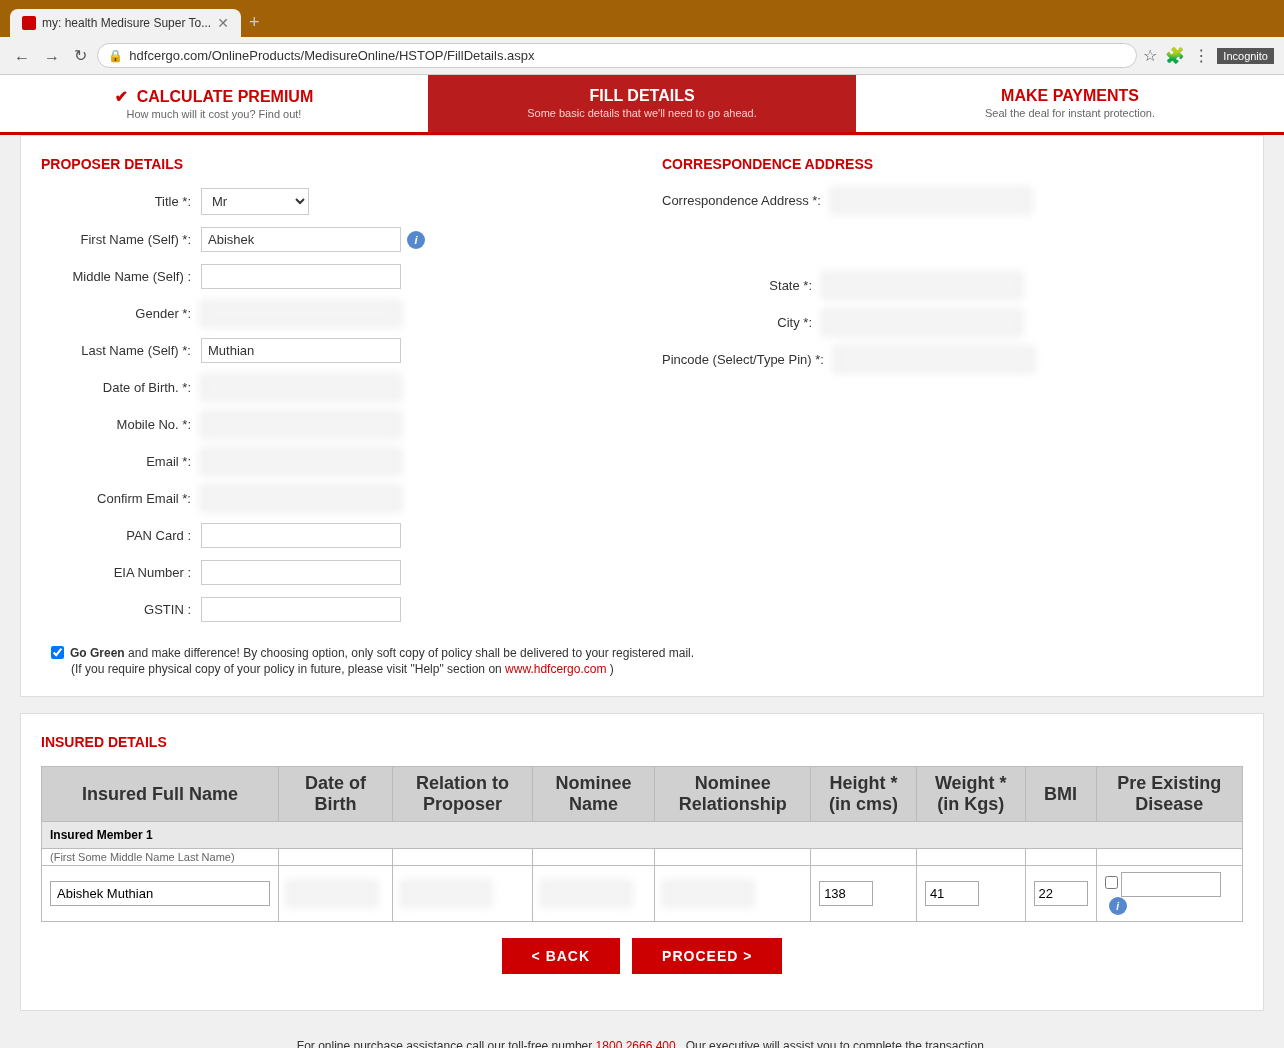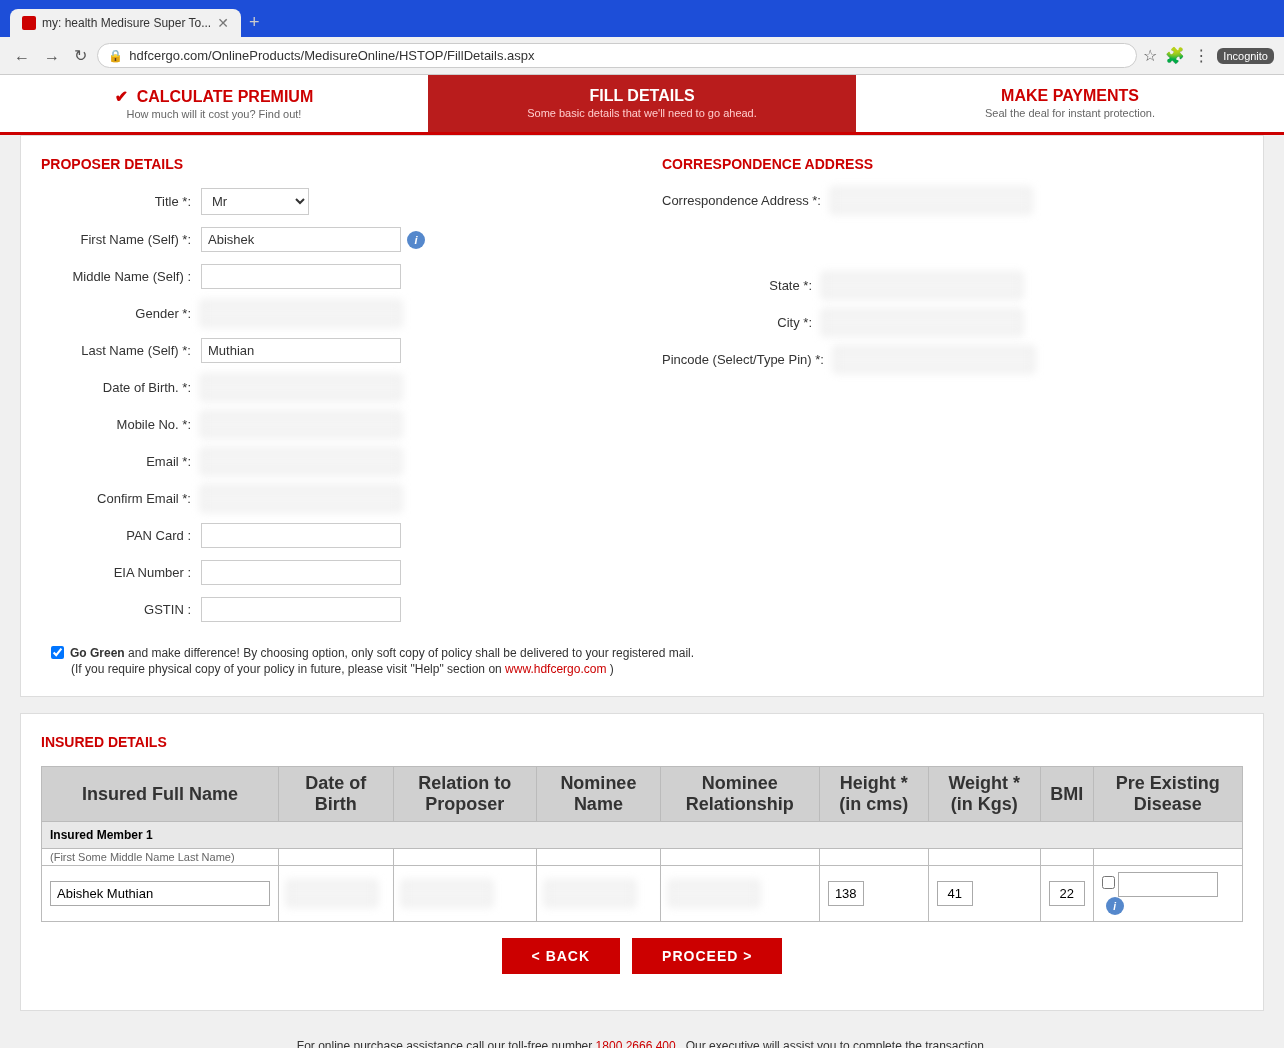--- a/index.html
+++ b/index.html
@@ -1,19 +1,19 @@
 <!DOCTYPE html>
 <html><head>
   <meta charset="utf-8">
   <style>
     * { box-sizing: border-box; margin: 0; padding: 0; }
     body { font-family: Arial, sans-serif; font-size: 13px; background: #e8e8e8; }
 
     
-    .browser-chrome { background: #1d4ed8; padding: 8px 10px 0; }
+    .browser-chrome { background: #a16207; padding: 8px 10px 0; }
     .browser-tabs { display: flex; align-items: flex-end; margin-bottom: 0; }
     .browser-tab {
       background: #f1f1f1; border-radius: 8px 8px 0 0; padding: 6px 12px;
       font-size: 12px; color: #333; display: flex; align-items: center; gap: 6px;
       min-width: 200px; max-width: 240px;
     }
     .tab-favicon { width: 14px; height: 14px; background: #c00; border-radius: 2px; flex-shrink: 0; }
     .tab-title { white-space: nowrap; overflow: hidden; text-overflow: ellipsis; flex: 1; }
     .tab-close { color: #777; font-size: 14px; cursor: pointer; }
     .tab-new { background: transparent; color: #ccc; font-size: 18px; padding: 4px 8px; cursor: pointer; }
@@ -26,21 +26,21 @@
     }
     .nav-btn:disabled { color: #bbb; }
     .address-bar {
       flex: 1; display: flex; align-items: center; background: white;
       border: 1px solid #ccc; border-radius: 16px; padding: 4px 10px; gap: 6px;
     }
     .lock-icon { color: #555; font-size: 12px; }
     .address-text { font-size: 13px; color: #333; flex: 1; }
     .toolbar-icons { display: flex; align-items: center; gap: 8px; color: #555; font-size: 16px; }
     .incognito-badge {
-      background: #555; color: white; font-size: 11px; padding: 2px 6px; border-radius: 6px;
+      background: #555; color: white; font-size: 11px; padding: 2px 6px; border-radius: 0;
     }
 
     
     .page-content { background: #f0f0f0; min-height: 900px; }
 
     
     .steps-bar { display: flex; border-bottom: 3px solid #cc0000; }
     .step { flex: 1; padding: 12px 16px; text-align: center; }
     .step-calculate { background: white; }
     .step-fill { background: #b91c1c; color: white; }
@@ -94,21 +94,21 @@
     .insured-table th {
       background: #d0d0d0; border: 1px solid #bbb; padding: 6px 8px;
       font-size: 18px; font-weight: bold; text-align: center; color: #333;
     }
     .insured-table td { border: 1px solid #bbb; padding: 6px 8px; font-size: 12px; }
     .member-header {
       background: #e8e8e8; font-weight: bold; font-size: 13px; padding: 6px 8px;
       border: 1px solid #bbb;
     }
     .member-name-input { border: 1px solid #aaa; padding: 4px 6px; font-size: 13px; width: 220px; }
-    .height-input, .weight-input, .bmi-input { border: 1px solid #aaa; padding: 4px; width: 36px; text-align: center; font-size: 13px; }
+    .height-input, .weight-input, .bmi-input { border: 1px solid #aaa; padding: 4px; width: 54px; font-size: 13px; }
     .disease-input { border: 1px solid #aaa; padding: 4px; width: 100px; font-size: 13px; }
     .help-icon-small {
       width: 18px; height: 18px; background: #5588cc; border-radius: 50%;
       color: white; font-size: 10px; display: inline-flex; align-items: center; justify-content: center;
       cursor: pointer; font-style: italic; font-weight: bold; margin-left: 4px;
     }
 
     
     .buttons-row { display: flex; justify-content: center; gap: 12px; margin: 16px 0; }
     .btn-back {

